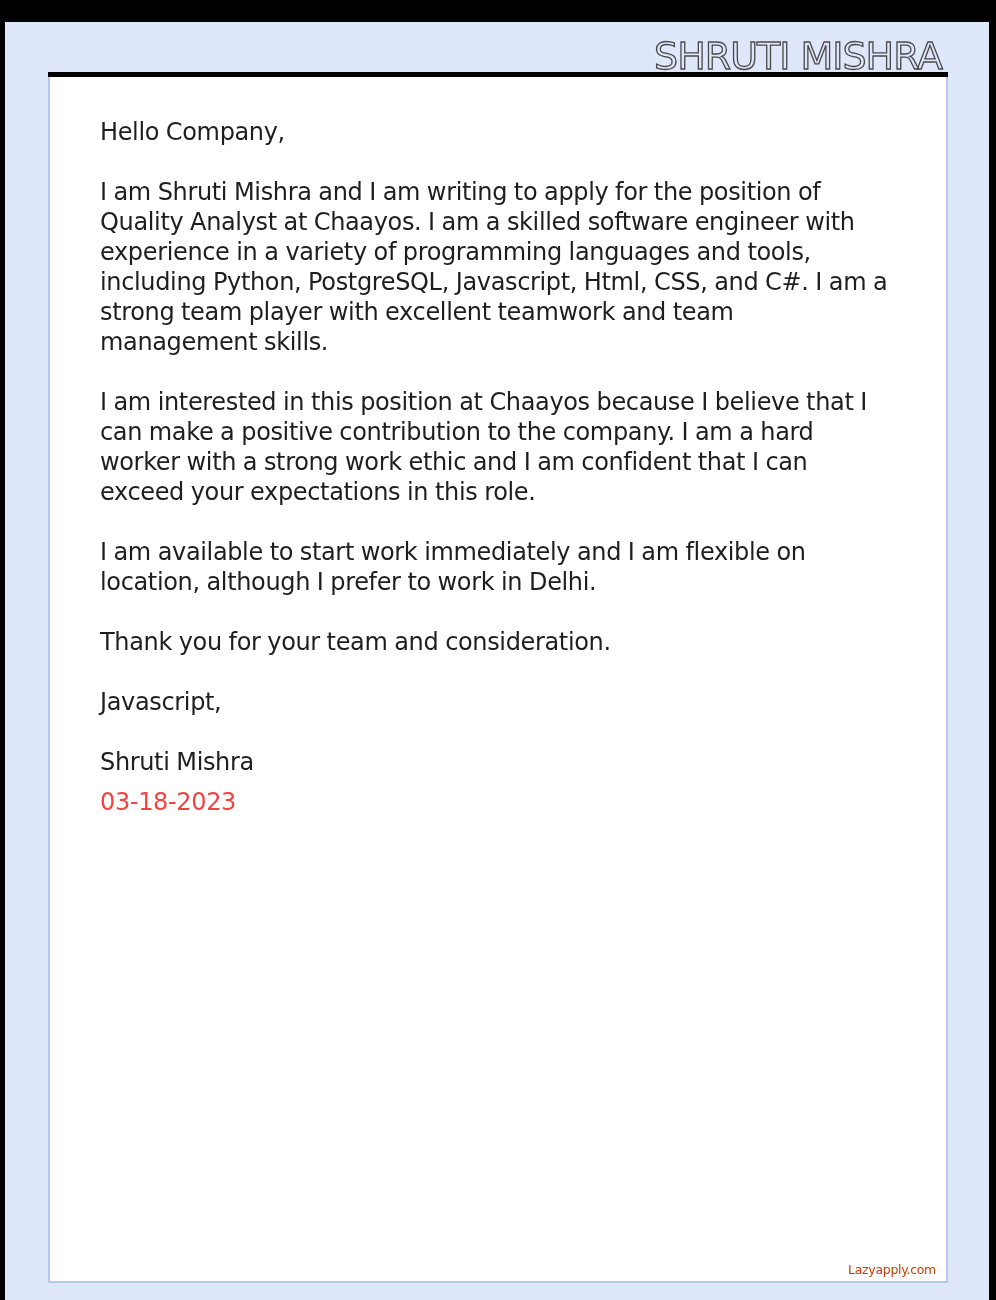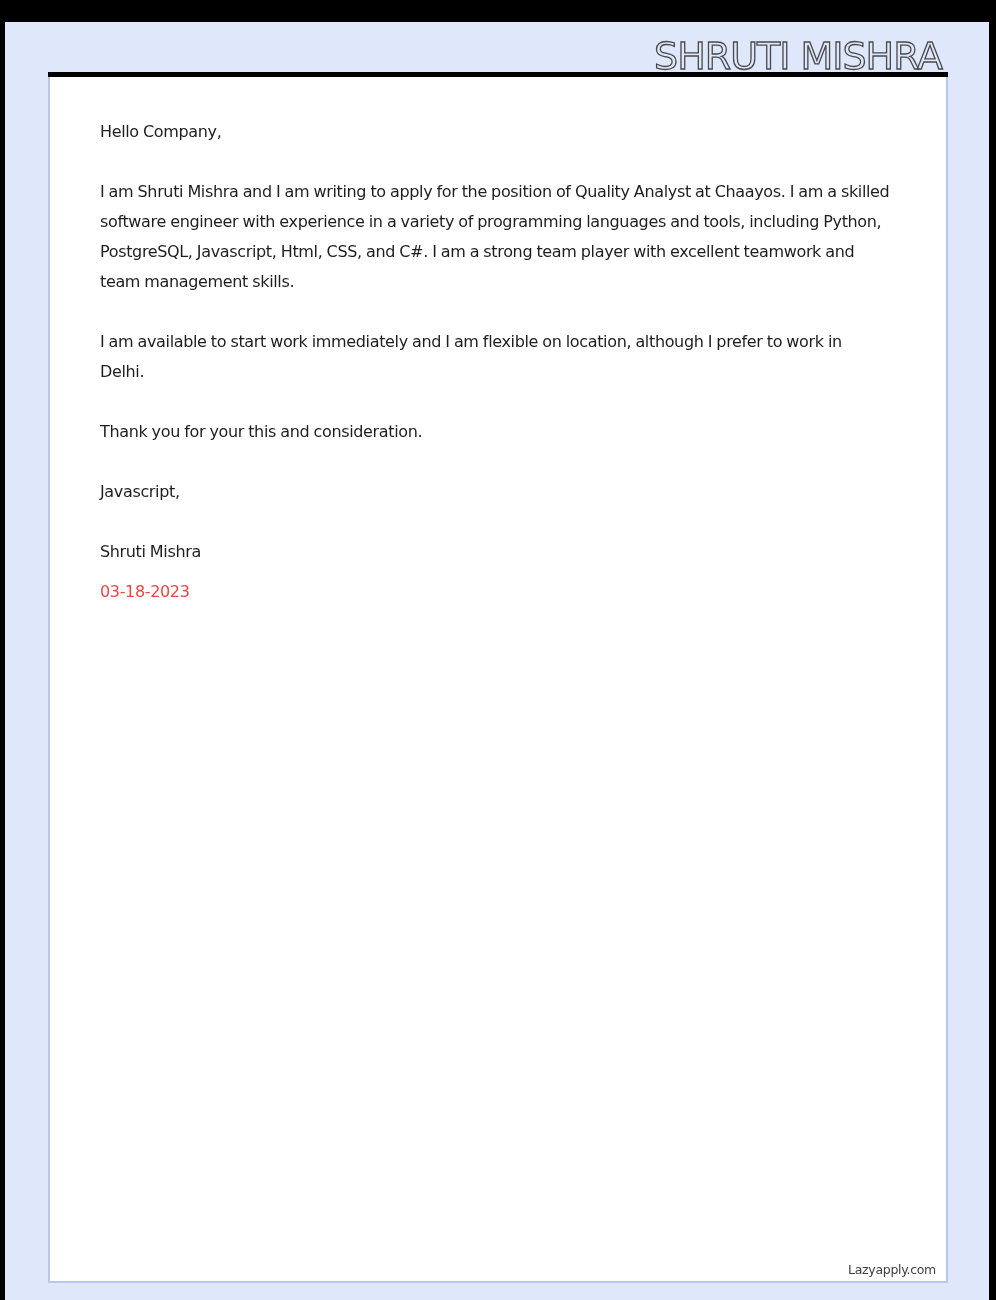--- a/index.html
+++ b/index.html
@@ -40,49 +40,50 @@
       border-top: 5px solid #000;
       box-sizing: content-box;
     }
     .page .topbar-fix {
       position: absolute; left: -2px; right: -2px; top: -5px; height: 5px; background: #000;
     }
     .letter {
       position: absolute;
       left: 50px; top: 40px;
       width: 790px;
-      font-size: 16px;
+      font-size: 24px;
       line-height: 30px;
       color: #1e1e1e;
       letter-spacing: -0.35px;
       word-spacing: -0.5px;
     }
     .letter p { margin: 0 0 30px 0; }
     .letter p.sig { margin-bottom: 10px; }
     .date { color: #ef4444; margin: 0; }
     .footer-brand {
       position: absolute;
       right: 10px; bottom: 4px;
       font-size: 12.5px;
-      color: #404040;
+      color: #c2410c;
       letter-spacing: -0.3px;
     }
   </style>
 </head>
 <body>
 
 <div class="canvas">
   <h1 class="header-name">SHRUTI MISHRA</h1>
 
   <div class="page">
     <div class="topbar-fix"></div>
     <div class="letter">
       <p>Hello Company,</p>
       <p>I am Shruti Mishra and I am writing to apply for the position of Quality Analyst at Chaayos. I am a skilled software engineer with experience in a variety of programming languages and tools, including Python, PostgreSQL, Javascript, Html, CSS, and C#. I am a strong team player with excellent teamwork and team management skills.</p>
+      <p>I am interested in this position at Chaayos because I believe that I can make a positive contribution to the company. I am a hard worker with a strong work ethic and I am confident that I can exceed your expectations in this role.</p>
       <p>I am available to start work immediately and I am flexible on location, although I prefer to work in Delhi.</p>
-      <p>Thank you for your this and consideration.</p>
+      <p>Thank you for your team and consideration.</p>
       <p>Javascript,</p>
       <p class="sig">Shruti Mishra</p>
       <p class="date">03-18-2023</p>
     </div>
     <div class="footer-brand">Lazyapply.com</div>
   </div>
 </div>
 
 </body></html>

